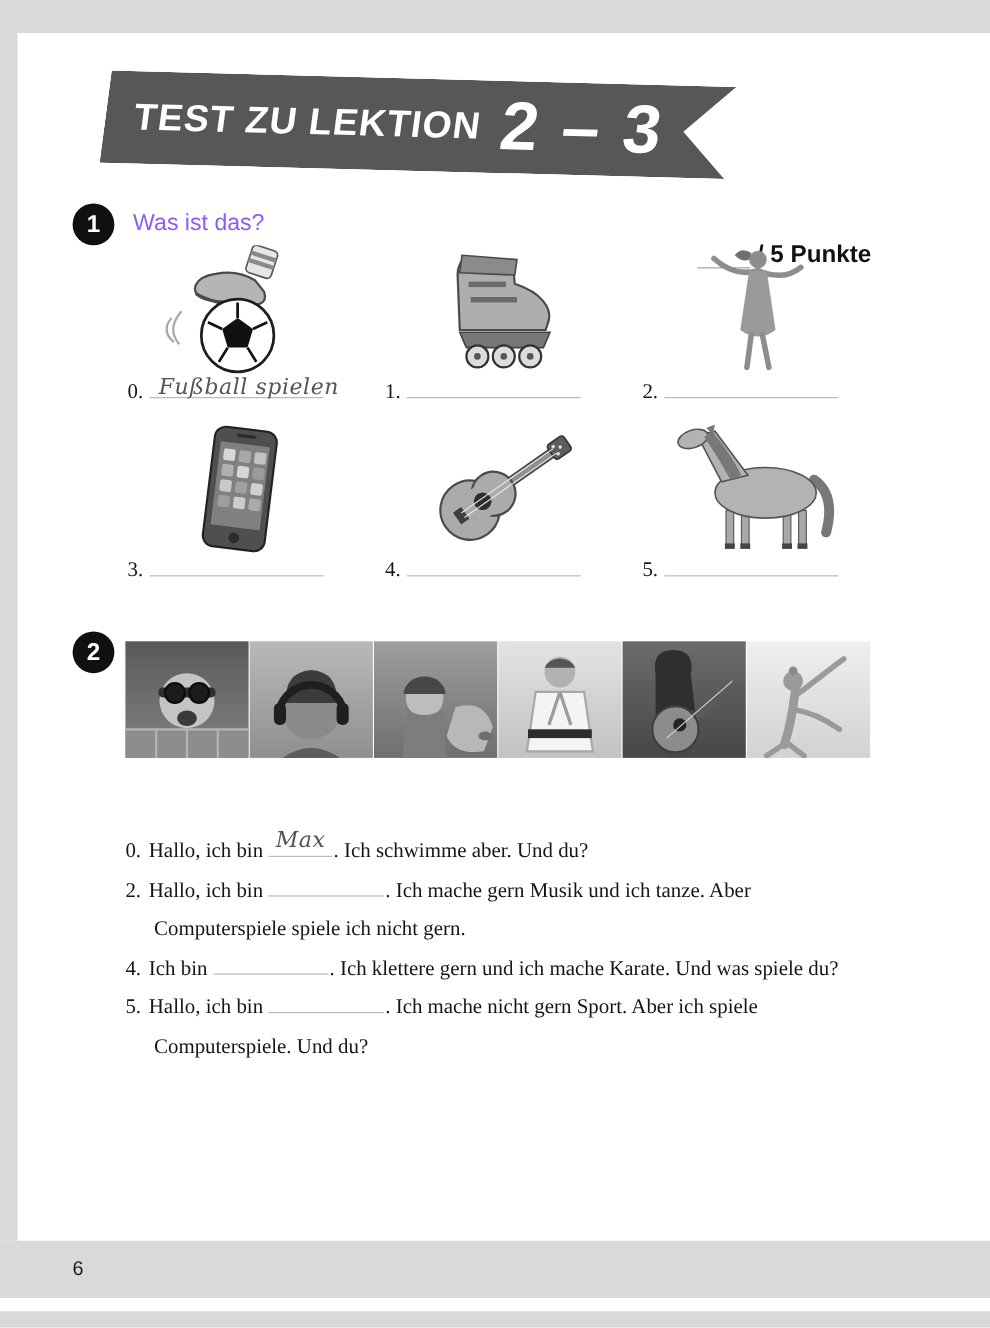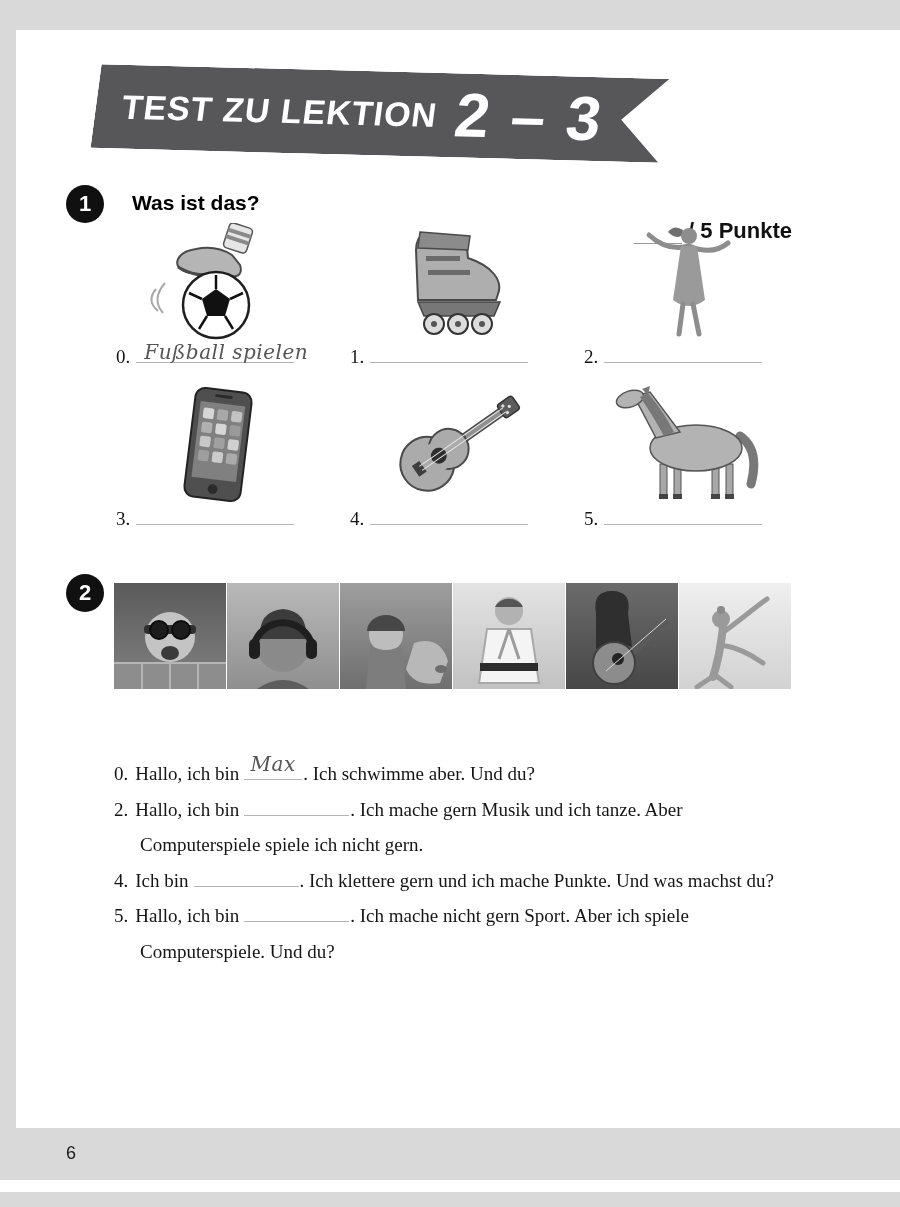--- a/index.html
+++ b/index.html
@@ -23,22 +23,22 @@
                 font-size:34px;letter-spacing:1px;white-space:nowrap;}
   .banner-range{color:#fff;font-family:"Liberation Sans",sans-serif;font-weight:bold;
                 font-size:62px;margin-left:18px;line-height:1;letter-spacing:2px;white-space:nowrap;}
 
   
   .sec-circle{position:absolute;width:38px;height:38px;border-radius:50%;background:#101010;
               color:#fff;font-family:"Liberation Sans",sans-serif;font-weight:bold;font-size:22px;
               display:flex;align-items:center;justify-content:center;}
   #sec1-circle{top:185px;left:66px;}
   #sec2-circle{top:574px;left:66px;}
-  .sec1-title{position:absolute;top:191px;left:132px;font-family:"Liberation Sans",sans-serif;
-              font-weight:bold;font-size:21px;color:#000000;}
+  .sec1-title{position:absolute;top:191px;left:121px;font-family:"Liberation Sans",sans-serif;
+              font-weight:normal;font-size:21px;color:#8b5cf6;}
   .points{position:absolute;top:191px;left:598px;width:194px;display:flex;
           justify-content:flex-end;align-items:flex-end;gap:6px;}
   .points-line{display:inline-block;width:48px;height:16px;border-bottom:1.5px solid #9a9a9a;}
   .points-text{font-family:"Liberation Sans",sans-serif;font-weight:bold;font-size:22px;color:#111;margin-top:27px;}
 
   
   .s1-grid{position:absolute;top:224px;left:110px;width:684px;display:grid;
            grid-template-columns:216px 216px 216px;grid-template-rows:122px 40px 122px 40px;
            column-gap:18px;}
   .img-cell{display:flex;align-items:center;justify-content:center;}
@@ -294,18 +294,18 @@
 </div>
 
 <div class="sentences">
   <div class="sentence">
     <span class="s-num">0.</span><span>Hallo, ich bin</span><span class="blank sm"><span class="hand">Max</span></span><span>. Ich schwimme aber. Und du?</span>
   </div>
   <div class="sentence">
     <span class="s-num">2.</span><span>Hallo, ich bin</span><span class="blank"><span class="hand"></span></span><span>. Ich mache gern Musik und ich tanze. Aber Computerspiele spiele ich nicht gern.</span>
   </div>
   <div class="sentence">
-    <span class="s-num">4.</span><span>Ich bin</span><span class="blank"><span class="hand"></span></span><span>. Ich klettere gern und ich mache Punkte. Und was machst du?</span>
+    <span class="s-num">4.</span><span>Ich bin</span><span class="blank"><span class="hand"></span></span><span>. Ich klettere gern und ich mache Karate. Und was spiele du?</span>
   </div>
   <div class="sentence">
     <span class="s-num">5.</span><span>Hallo, ich bin</span><span class="blank"><span class="hand"></span></span><span>. Ich mache nicht gern Sport. Aber ich spiele Computerspiele. Und du?</span>
   </div>
 </div>
 
 </body></html>

